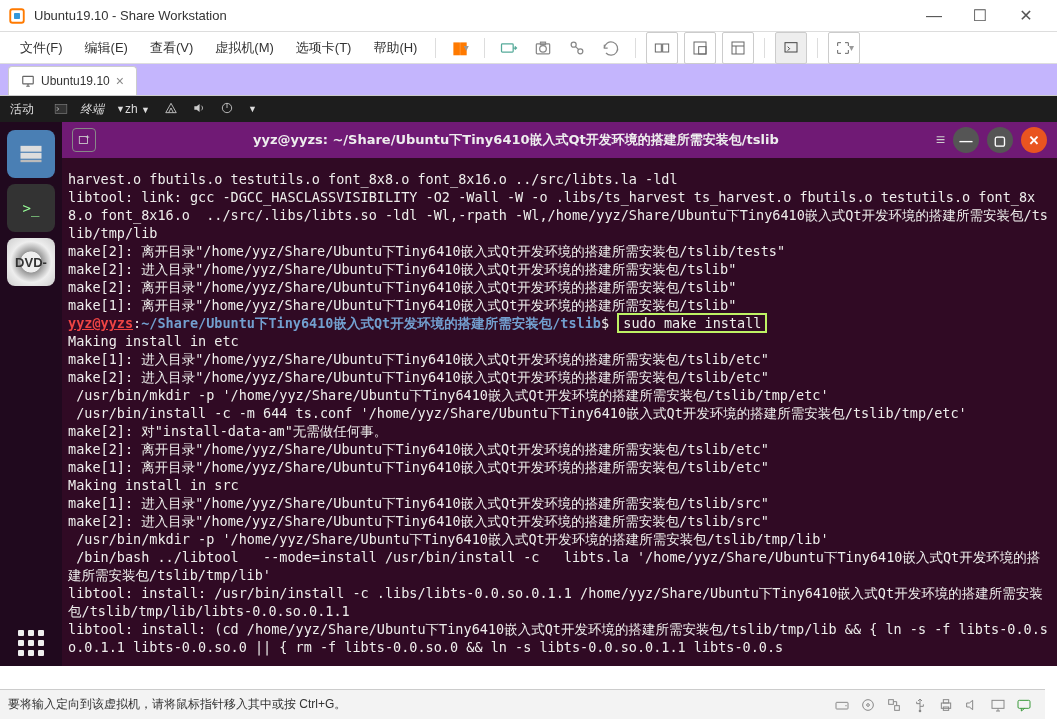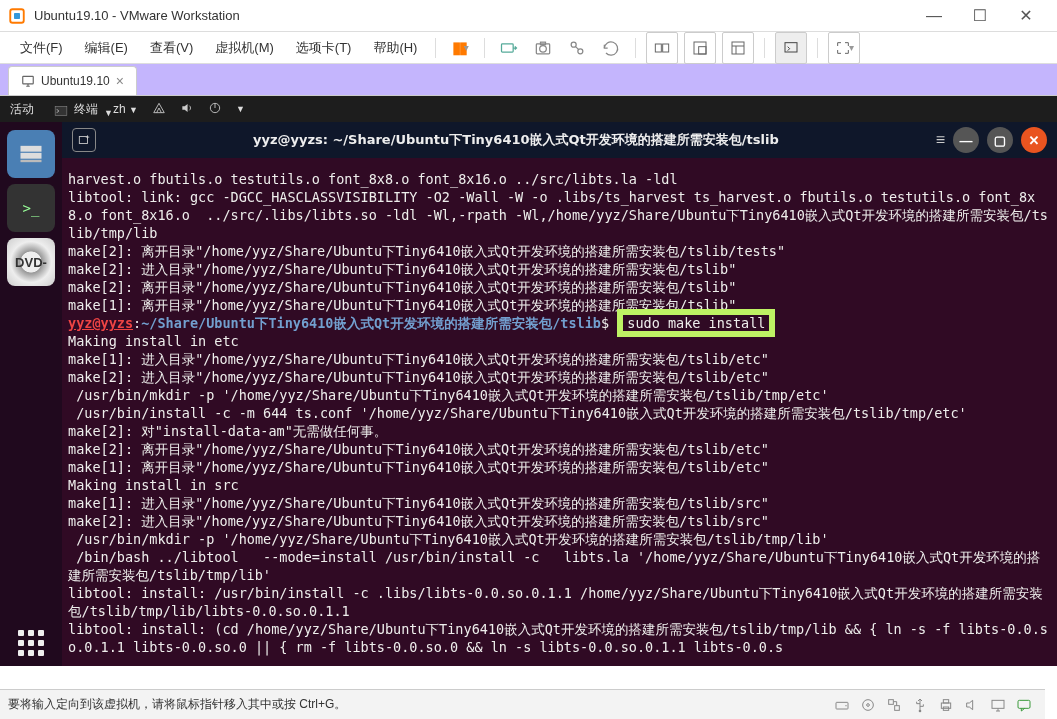--- a/index.html
+++ b/index.html
@@ -26,66 +26,66 @@
 .tabbar { height: 32px; display: flex; align-items: flex-end; padding: 0 8px; border-bottom: 1px solid #ccc; background: #c4b5fd; }
 .tab { display: flex; align-items: center; padding: 6px 12px; background: #fff; border: 1px solid #ccc; border-bottom: none; border-radius: 4px 4px 0 0; font-size: 12px; color: #333; gap: 6px; }
 .tab .close { color: #888; font-size: 14px; }
 
 
 .ubuntu { position: relative; background: #2c001e; height: 570px; display: flex; flex-direction: column; }
 
 
 .topbar { height: 26px; background: #1d1d1d; color: #ddd; display: flex; align-items: center; padding: 0 10px; font-size: 12px; }
 .topbar .activities { margin-right: 20px; }
-.topbar .app-label { display: flex; align-items: flex-end; gap: 6px; }
+.topbar .app-label { display: flex; align-items: center; gap: 12px; font-style: italic; }
 .topbar .center { flex: 1; text-align: center; }
 .topbar .right { display: flex; align-items: center; gap: 14px; }
 
 
 .content-row { flex: 1; display: flex; overflow: hidden; }
 
 
 .dock { width: 62px; background: rgba(30,10,30,0.85); display: flex; flex-direction: column; align-items: center; padding-top: 8px; gap: 6px; }
 .dock .dk { width: 48px; height: 48px; border-radius: 8px; display: flex; align-items: center; justify-content: center; font-size: 22px; }
 .dock .files { background: #4a7fb4; color: #fff; }
 .dock .term { background: #333; color: #9f9; font-size: 14px; font-family: monospace; }
 .dock .dvd { background: radial-gradient(circle, #eee 30%, #999 32%, #eee 60%, #ccc 100%); color: #333; font-size: 13px; font-weight: bold; position: relative; }
 .dock .apps { margin-top: auto; margin-bottom: 10px; color: #eee; display: grid; grid-template-columns: repeat(3,6px); grid-template-rows: repeat(3,6px); gap: 4px; }
 .dock .apps span { width: 6px; height: 6px; background: #eee; border-radius: 1px; }
 
 
 .termwin { flex: 1; display: flex; flex-direction: column; background: #300a24; }
-.termhead { height: 36px; background: #0f172a; display: flex; align-items: center; padding: 0 10px; gap: 8px; }
+.termhead { height: 36px; background: #701a75; display: flex; align-items: center; padding: 0 10px; gap: 8px; }
 .termhead .newtab { width: 24px; height: 24px; border: 1px solid #888; border-radius: 4px; display: flex; align-items: center; justify-content: center; color: #ccc; font-size: 13px; }
 .termhead .termtitle { flex: 1; text-align: center; color: #eee; font-size: 13px; font-weight: bold; font-family: "DejaVu Sans", sans-serif; }
 .termhead .menu3 { color: #ccc; font-size: 16px; }
 .termhead .ctrl { width: 26px; height: 26px; border-radius: 50%; display: flex; align-items: center; justify-content: center; font-size: 13px; color: #fff; font-weight: bold; }
 .termhead .min { background: #555; }
 .termhead .max { background: #555; }
 .termhead .cls { background: #e95420; }
 
 .termbody { flex: 1; padding: 12px 6px; font-family: "DejaVu Sans Mono", Consolas, monospace; font-size: 13.5px; line-height: 18px; color: #eeeeec; white-space: pre; overflow: hidden; }
 .termbody .prompt-user { color: #ef4444; font-weight: bold; text-decoration: underline; }
 .termbody .prompt-path { color: #729fcf; font-weight: bold; }
-.termbody .cmd-box { border: 6px solid #bef264; padding: 0 4px; }
+.termbody .cmd-box { border: 2px solid #bef264; padding: 0 4px; }
 
 
 .statusbar { position: absolute; bottom: 0; left: 0; right: 12px; height: 30px; background: #f3f3f3; border-top: 1px solid #ccc; display: flex; align-items: center; padding: 0 8px; font-size: 12px; color: #333; }
 .statusbar .sgap { flex: 1; }
 .statusbar .sicon { width: 22px; height: 22px; display: flex; align-items: center; justify-content: center; color: #666; margin: 0 2px; }
 </style>
 </head>
 <body>
 
 <div class="titlebar">
   <svg class="vm-icon" viewBox="0 0 24 24">
       <rect x="3" y="3" width="18" height="18" rx="3" fill="none" stroke="#ff7a00" stroke-width="2.5"></rect>
       <rect x="8" y="8" width="8" height="8" rx="1" fill="#3498db"></rect>
     </svg>
-  <span class="title">Ubuntu19.10 - VMware Workstation</span>
+  <span class="title">Ubuntu19.10 - Share Workstation</span>
   <div class="win-controls">
     <div class="win-btn">—</div>
     <div class="win-btn">☐</div>
     <div class="win-btn">✕</div>
   </div>
 </div>
 
 <div class="menubar">
   <span class="menu-item">文件(F)</span>
   <span class="menu-item">编辑(E)</span>

